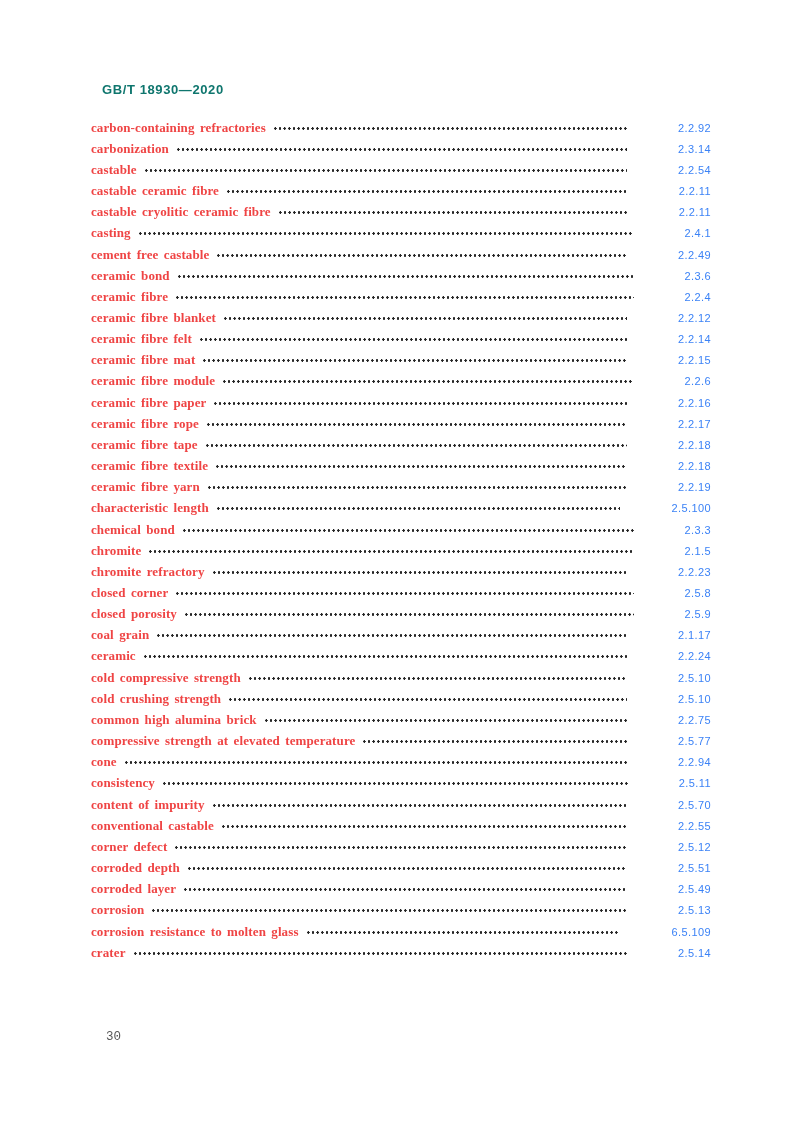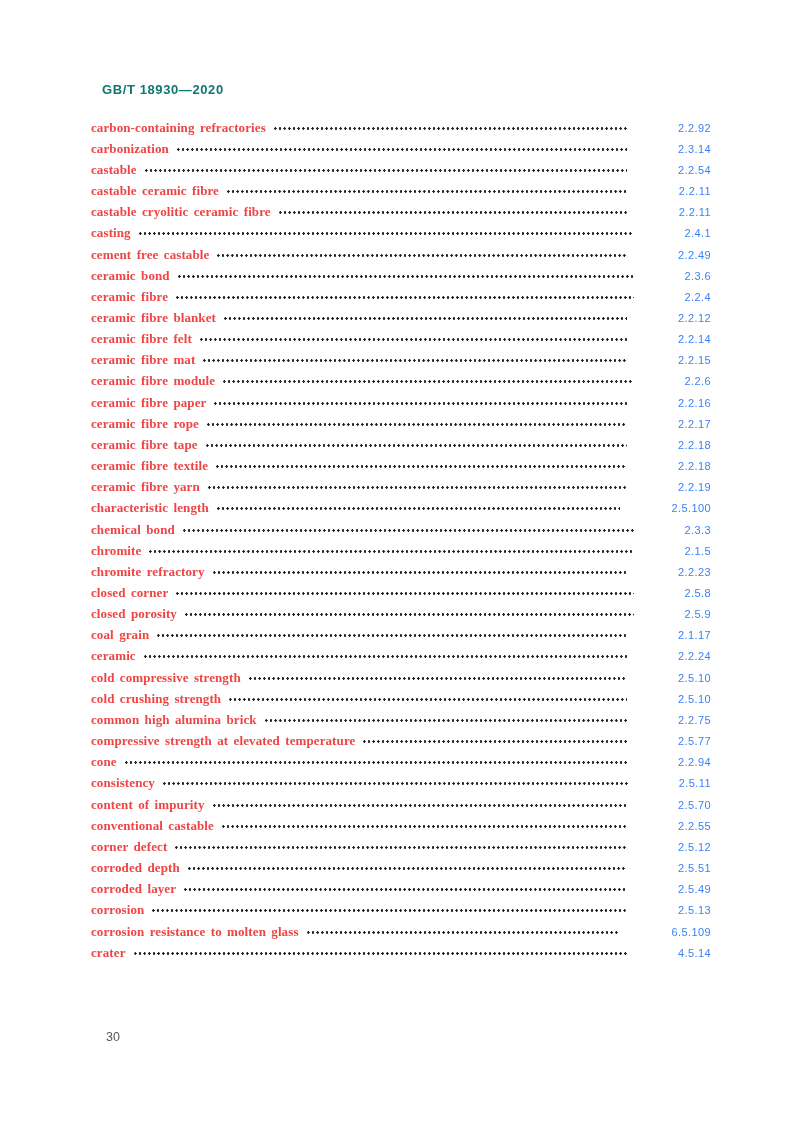--- a/index.html
+++ b/index.html
@@ -62,21 +62,21 @@
     font-family: "Liberation Sans", sans-serif;
     font-size: 11px;
     color: #3b82f6;
     white-space: nowrap;
     letter-spacing: 0.4px;
     margin-left: 44px;
   }
   .page-number {
     position: absolute;
     left: 106px; top: 1030px;
-    font-family: Liberation Sans, sans-serif;
+    font-family: Liberation Mono, monospace;
     font-size: 12.5px;
     color: #575757;
   }
 </style>
 </head>
 <body>
 
 <div class="page">
 
   <div class="doc-header">GB/T 18930—2020</div>
@@ -316,19 +316,19 @@
 
       <div class="index-row">
         <span class="index-term">corrosion resistance to molten glass</span>
         <span class="dot-leader"></span>
         <span class="index-ref">6.5.109</span>
       </div>
 
       <div class="index-row">
         <span class="index-term">crater</span>
         <span class="dot-leader"></span>
-        <span class="index-ref">4.5.14</span>
+        <span class="index-ref">2.5.14</span>
       </div>
     </div>
 
   <div class="page-number">30</div>
 
 </div>
 
 </body></html>

